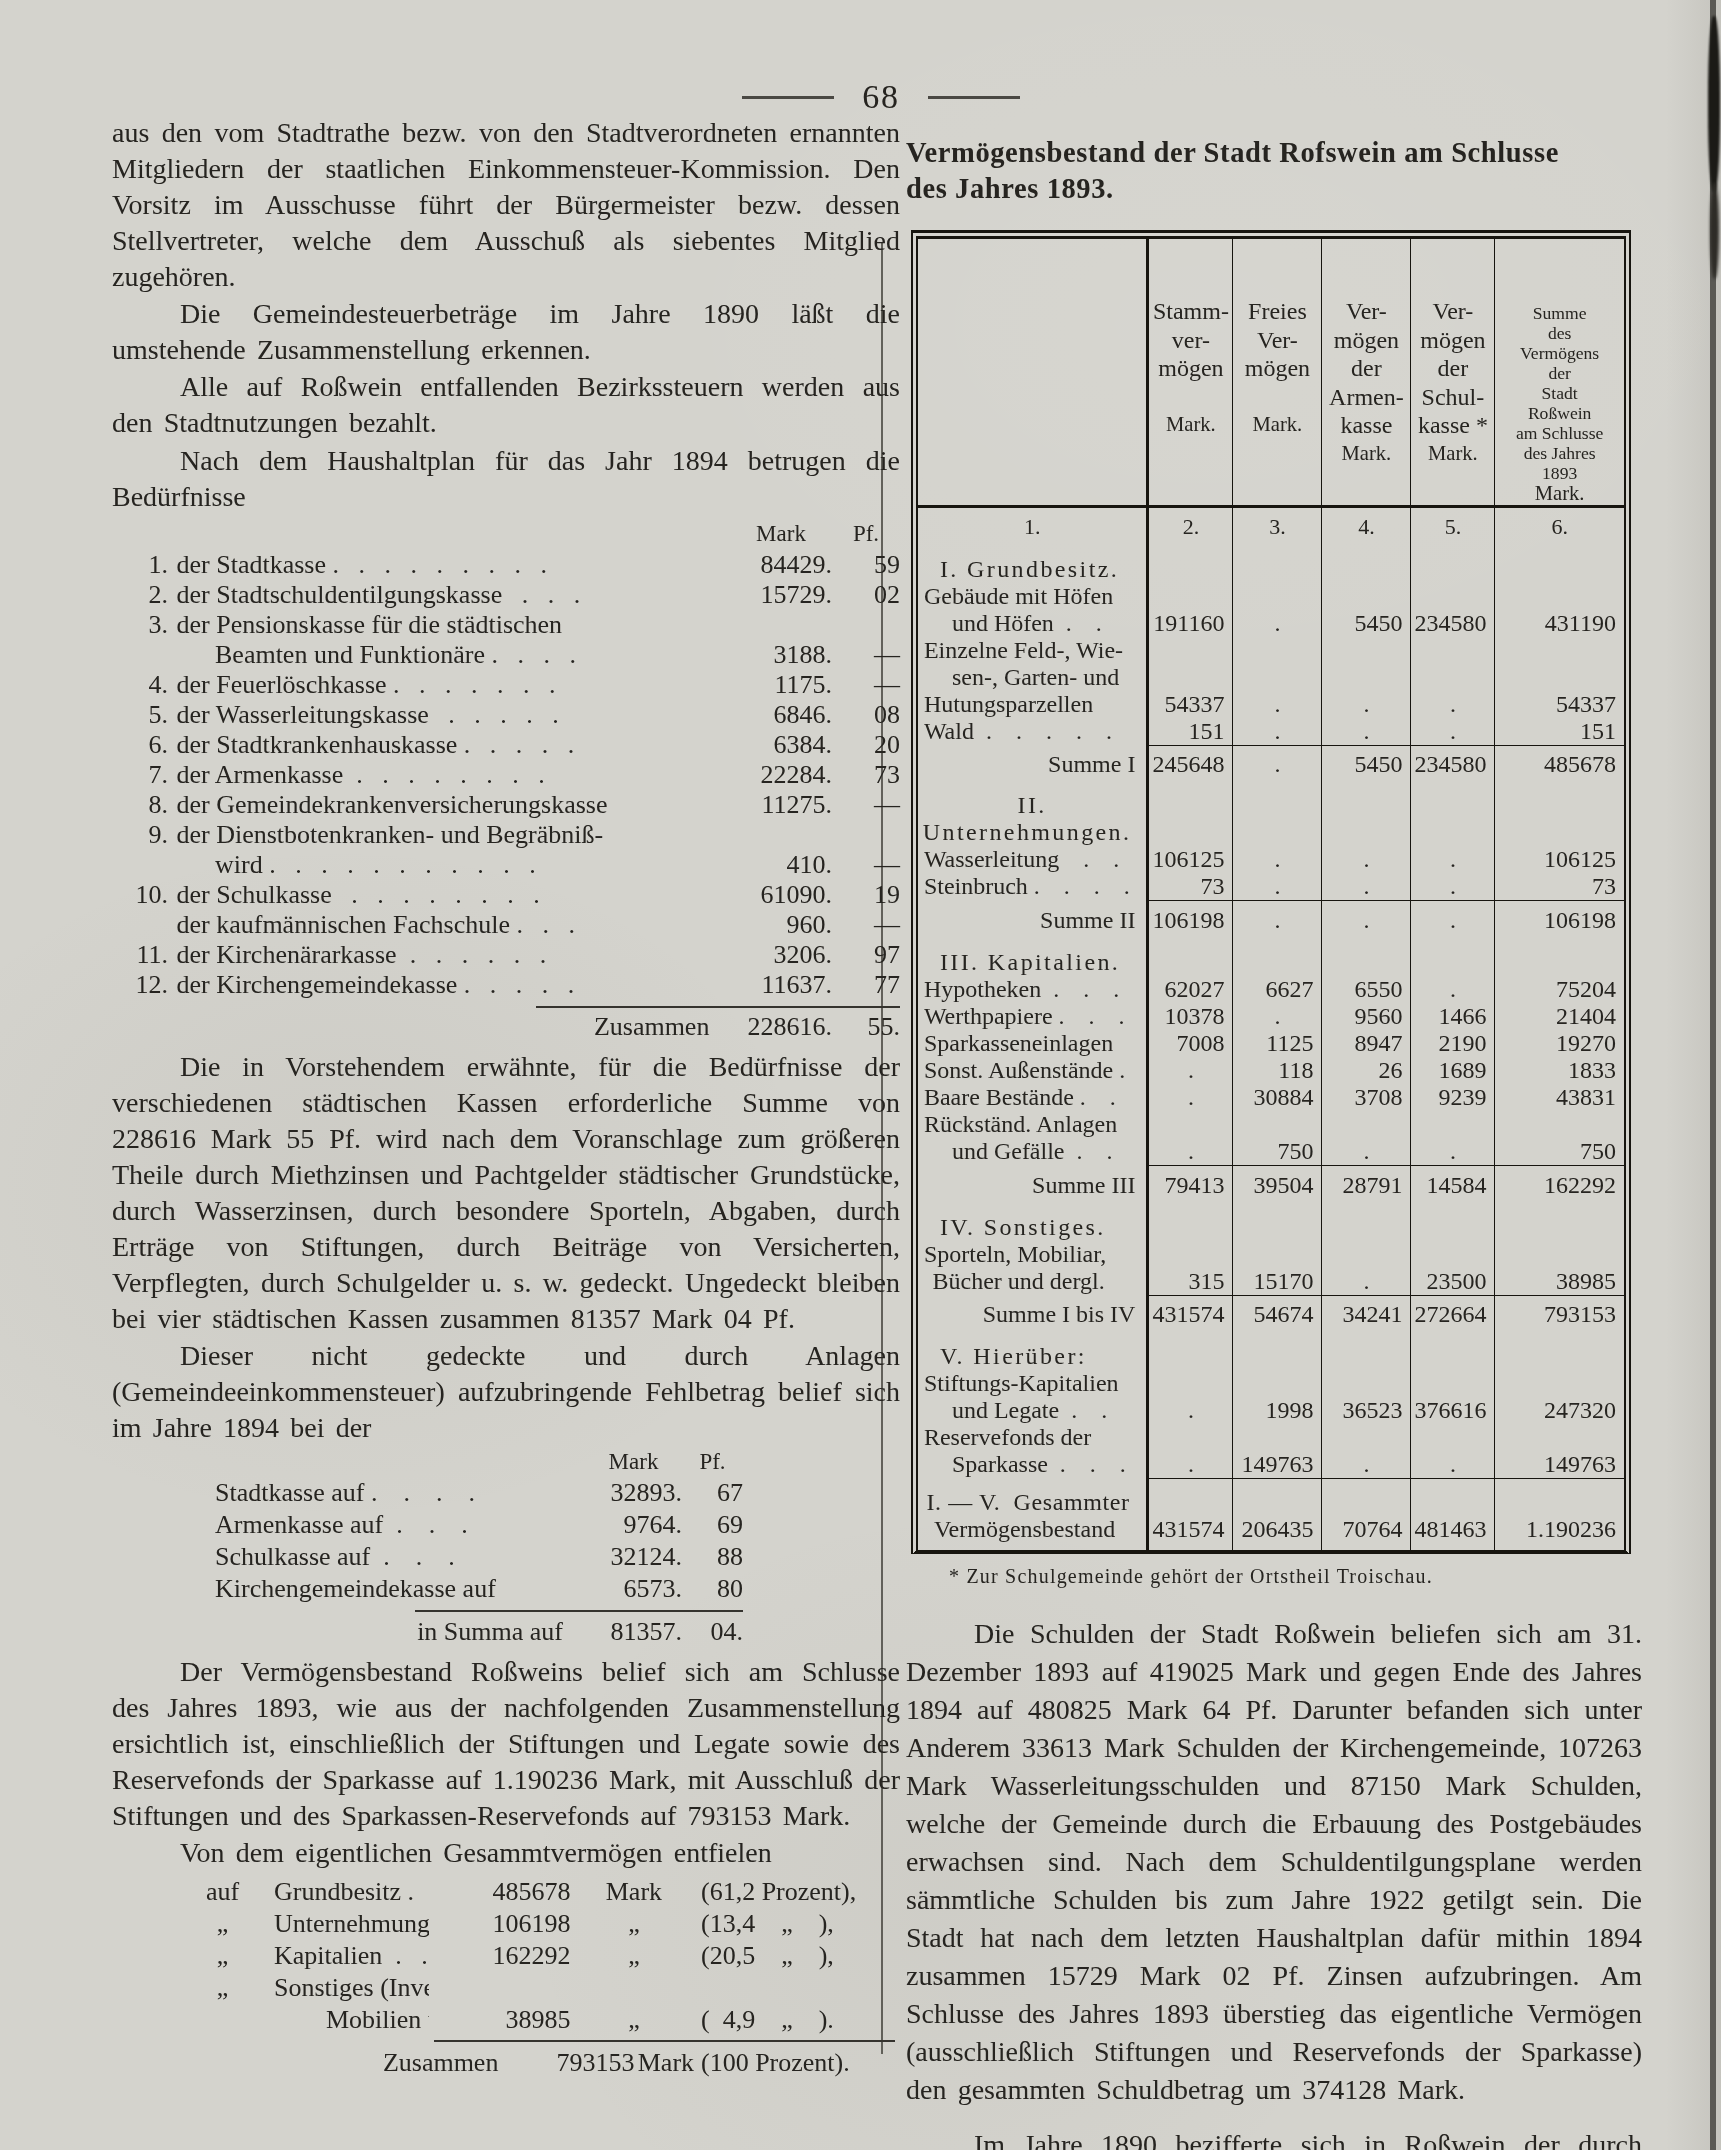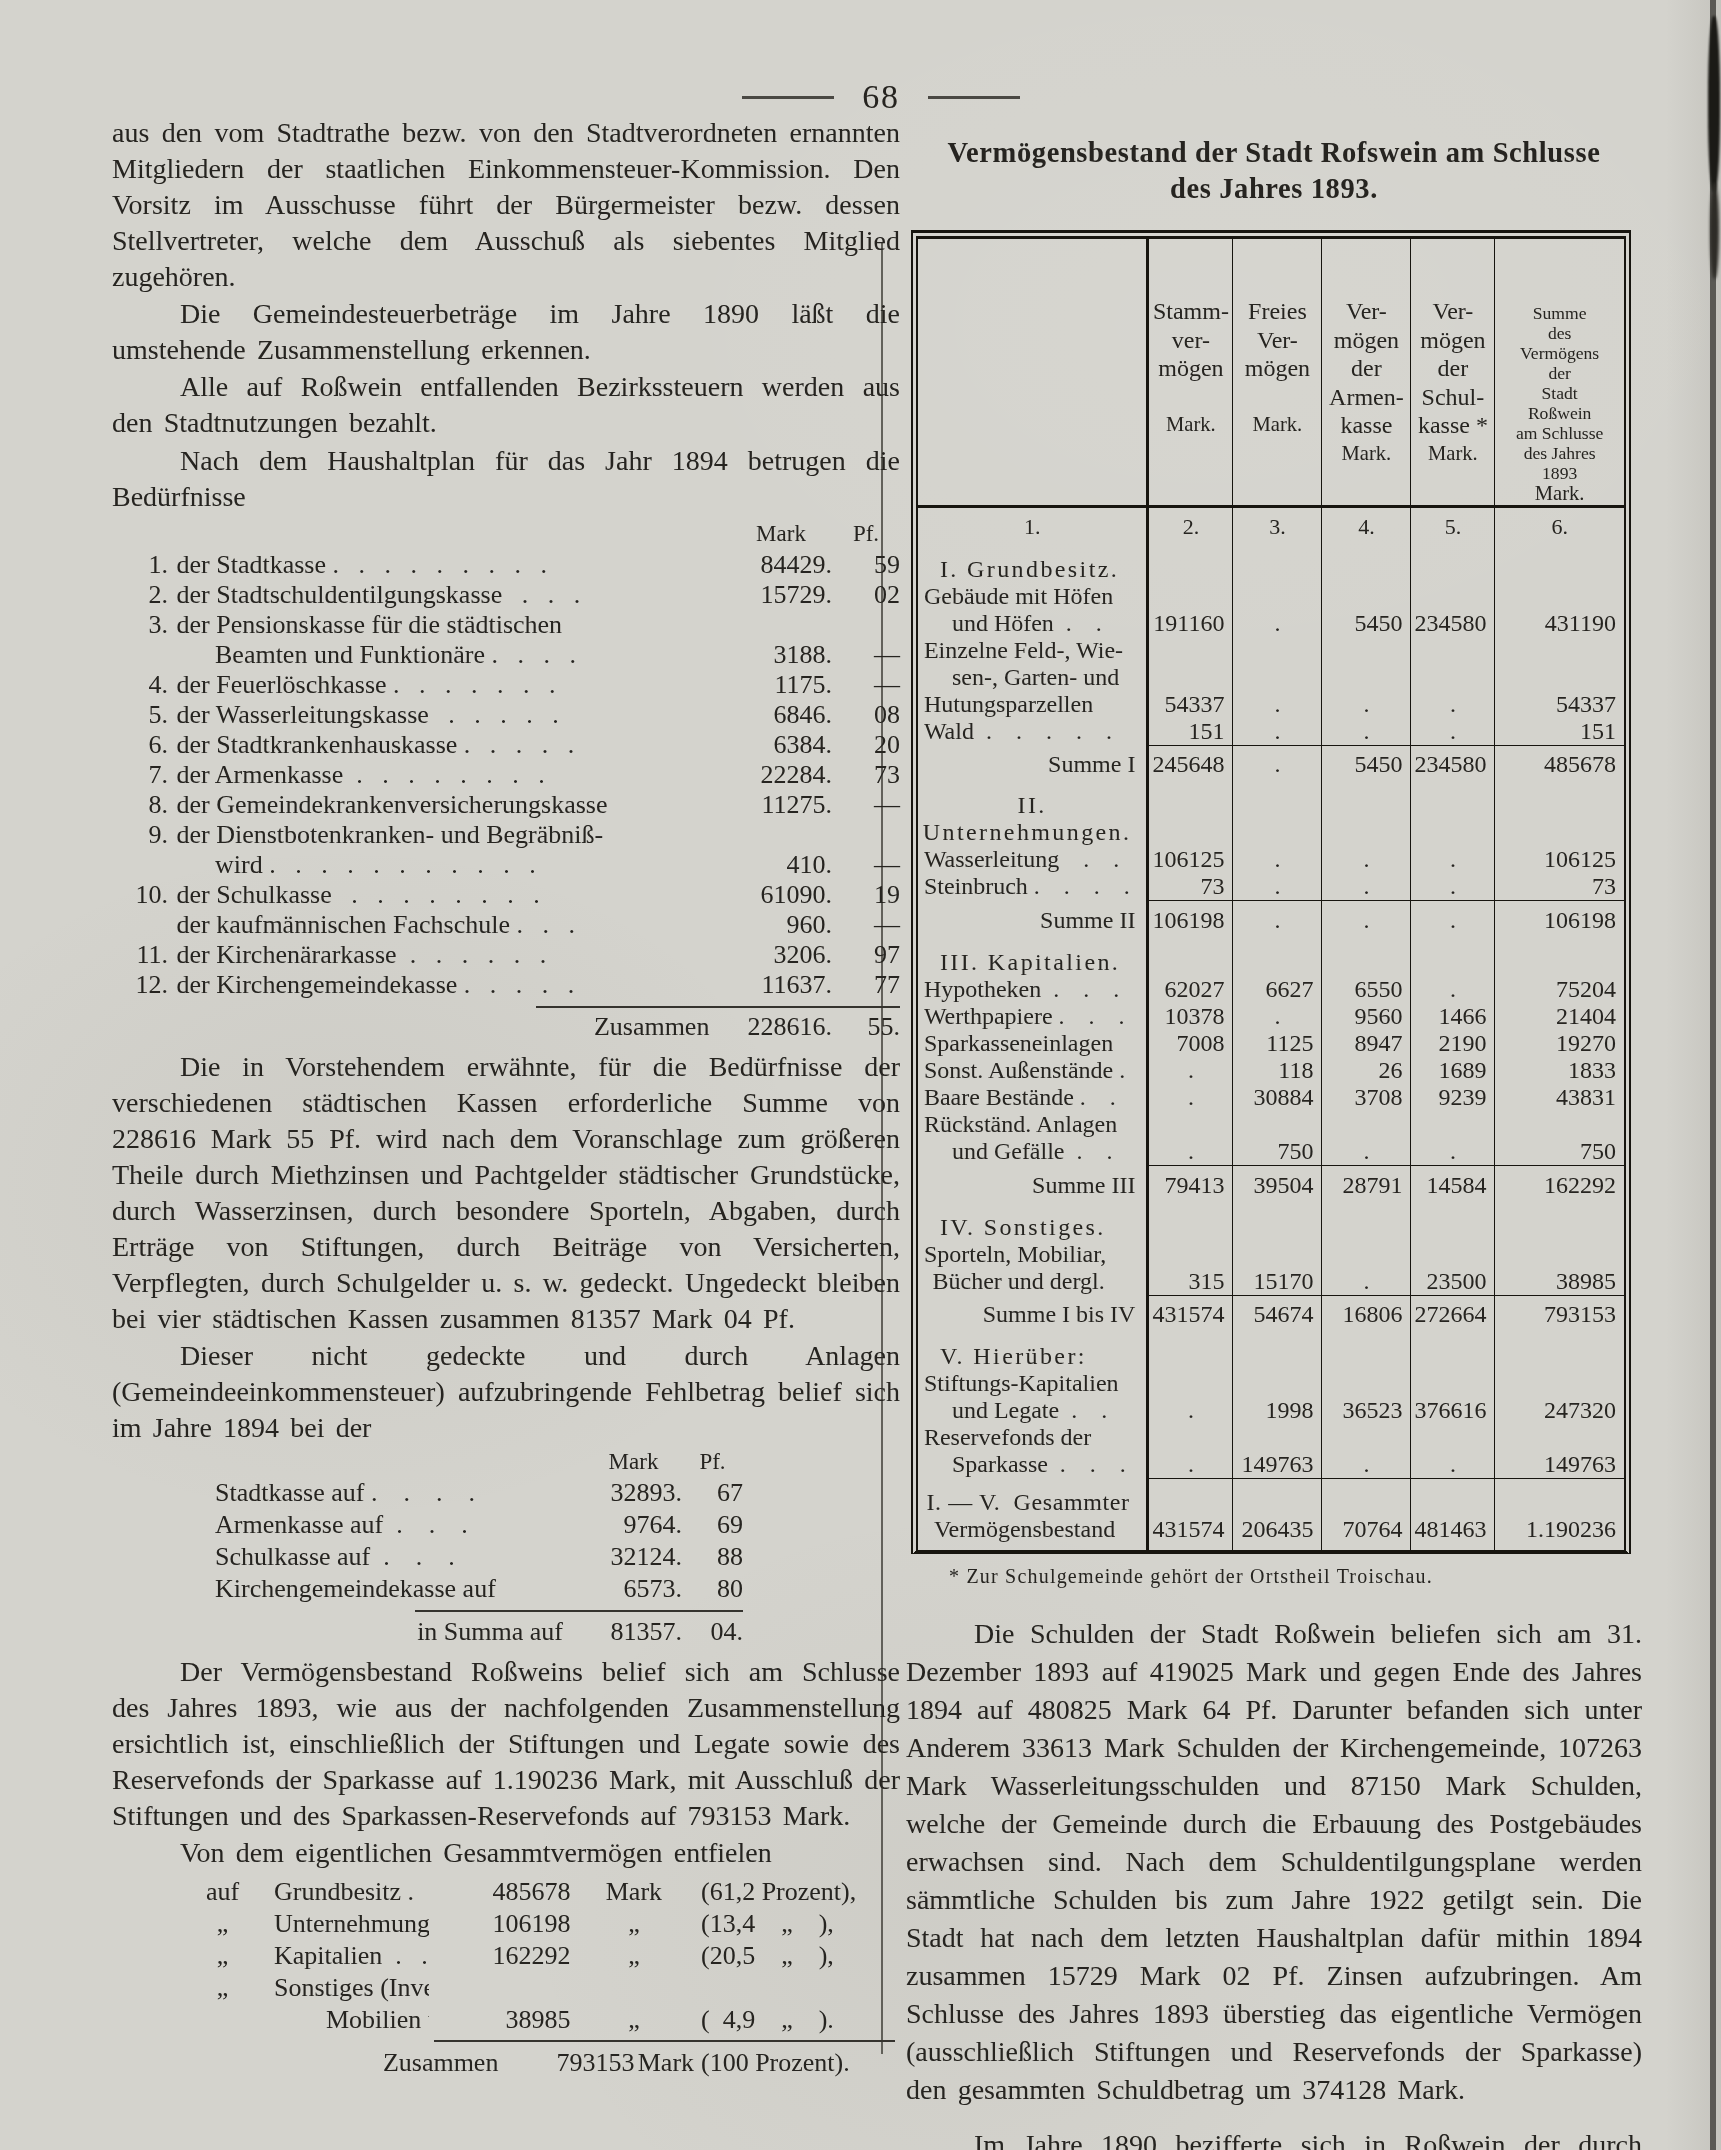--- a/index.html
+++ b/index.html
@@ -64,21 +64,21 @@
   .glabel { flex:1; white-space:pre; overflow:hidden; }
   .grow[data-ind="1"] .glabel { padding-left:52px; }
   .gval { width:109px; text-align:right; }
   .gunit { width:63px; text-align:center; }
   .gparen { width:200px; white-space:pre; padding-left:3.6px; }
   .grule { margin:4.9px 6px 3.6px auto; width:461px; border-top:2.4px solid #35332e; }
   .gtotal { display:flex; font-size:26px; line-height:33px; }
   .gtotal .glabel { text-align:right; padding-right:27px; }
   
   .col-right { position:absolute; left:906px; top:135px; width:736px; }
-  .rtitle { font-weight:bold; text-align:center; font-size:28.5px; line-height:36px; letter-spacing:0.6px; }
+  .rtitle { font-weight:bold; text-align:left; font-size:28.5px; line-height:36px; letter-spacing:0.6px; }
   .vwrap { margin:23px 0 0 4.9px; width:720px; box-sizing:border-box;
            border:7.3px double #17150f; border-top-width:9px; border-bottom:4.3px solid #17150f; background:rgba(255,255,255,0.02); }
   table.vt { border-collapse:collapse; table-layout:fixed; width:100%; }
   .vt td { vertical-align:baseline; font-size:24px; line-height:27px; padding:0; overflow:hidden; }
   .vt td:nth-child(2) { border-left:3px solid #17150f; }
   .vt td:nth-child(n+3) { border-left:1.2px solid #17150f; }
   .hw { display:flex; flex-direction:column; align-items:center; justify-content:center; height:202px; position:relative; font-size:24px; line-height:28.5px; }
   .hw .hmark { position:absolute; bottom:2.4px; left:0; right:0; text-align:center; font-size:20.6px; }
   .hw6 { font-size:17.6px; line-height:20px; justify-content:flex-start; padding-top:4.9px; }
   .vnums td { border-top:3px solid #17150f; text-align:center; font-size:22px; padding:4.9px 0 7.3px 0; }
@@ -621,21 +621,21 @@
               <td class="c">315</td>
               <td class="c">15170</td>
               <td class="c dotc">.</td>
               <td class="c">23500</td>
               <td class="c">38985</td>
             </tr>
             <tr class="r-sum">
               <td class="l sum">Summe I bis IV</td>
               <td class="c ruled">431574</td>
               <td class="c ruled">54674</td>
-              <td class="c ruled">16806</td>
+              <td class="c ruled">34241</td>
               <td class="c ruled">272664</td>
               <td class="c ruled">793153</td>
             </tr>
             <tr class="r-sec">
               <td class="l sec">V. Hierüber:</td>
               <td class="c"></td>
               <td class="c"></td>
               <td class="c"></td>
               <td class="c"></td>
               <td class="c"></td>

